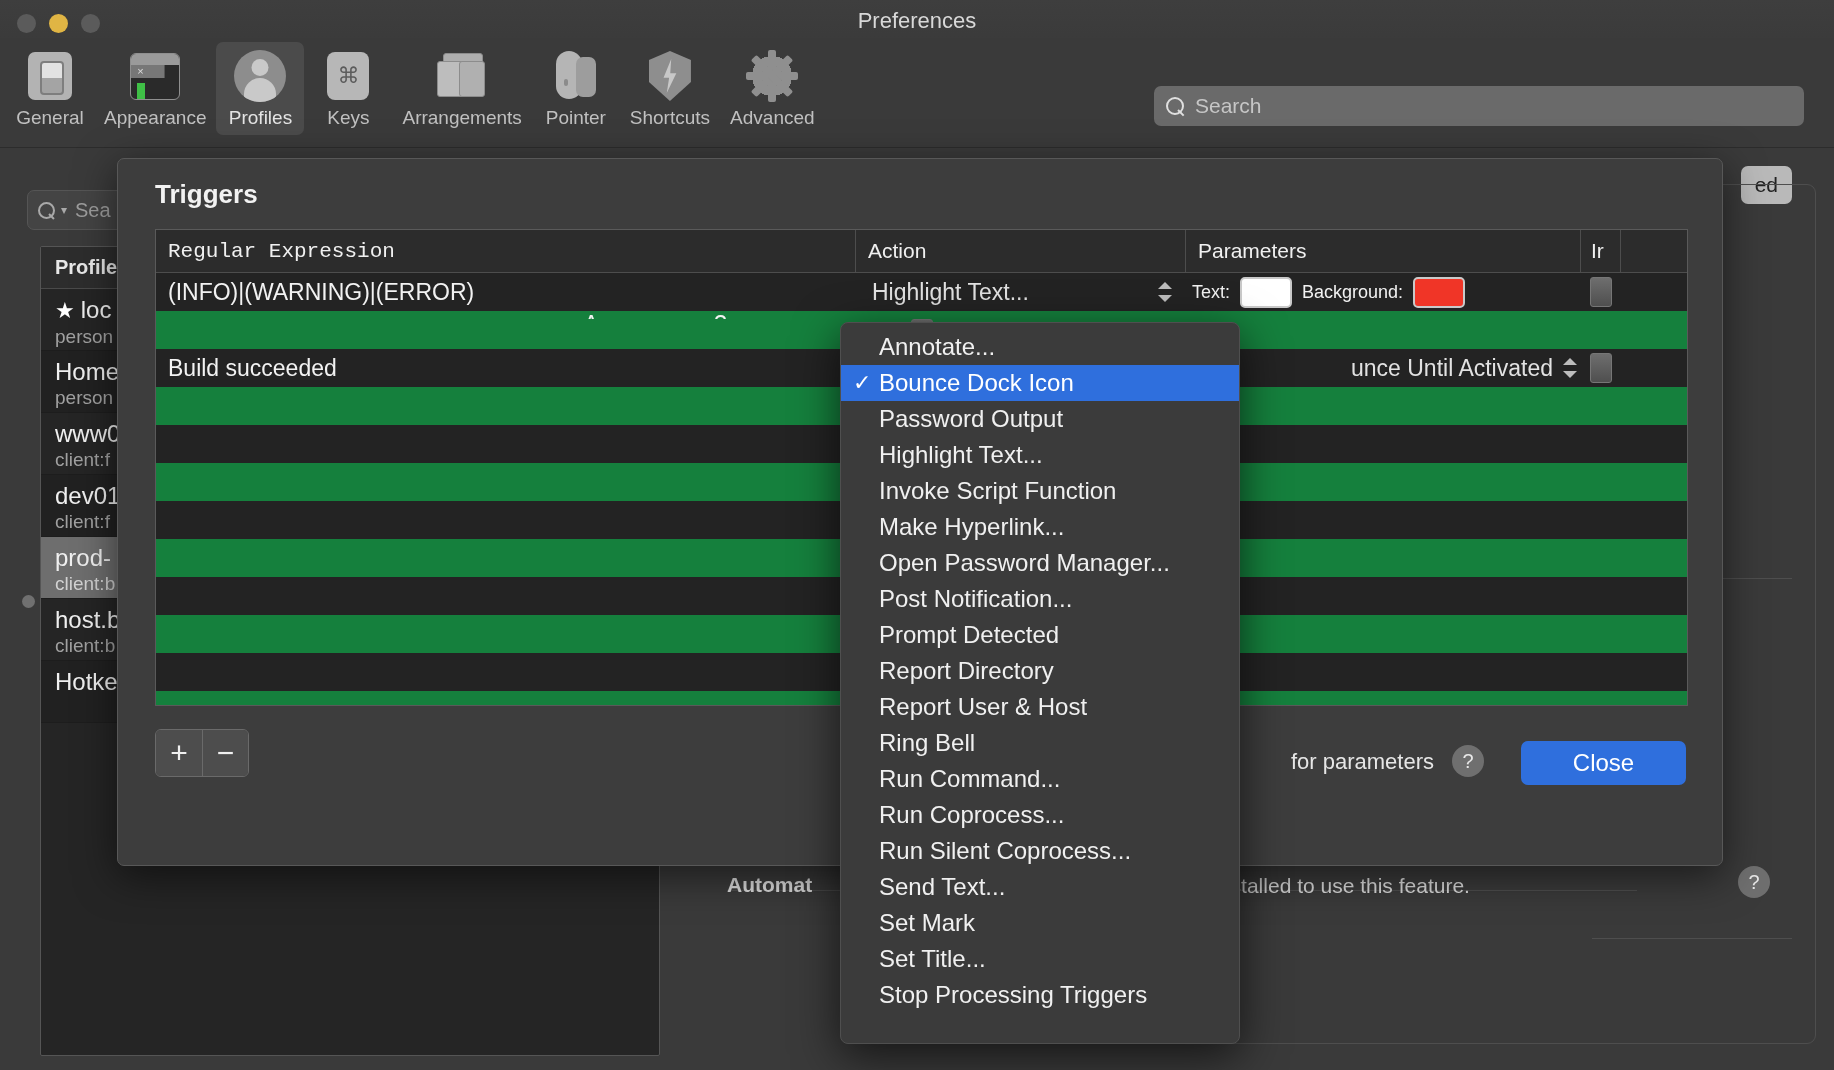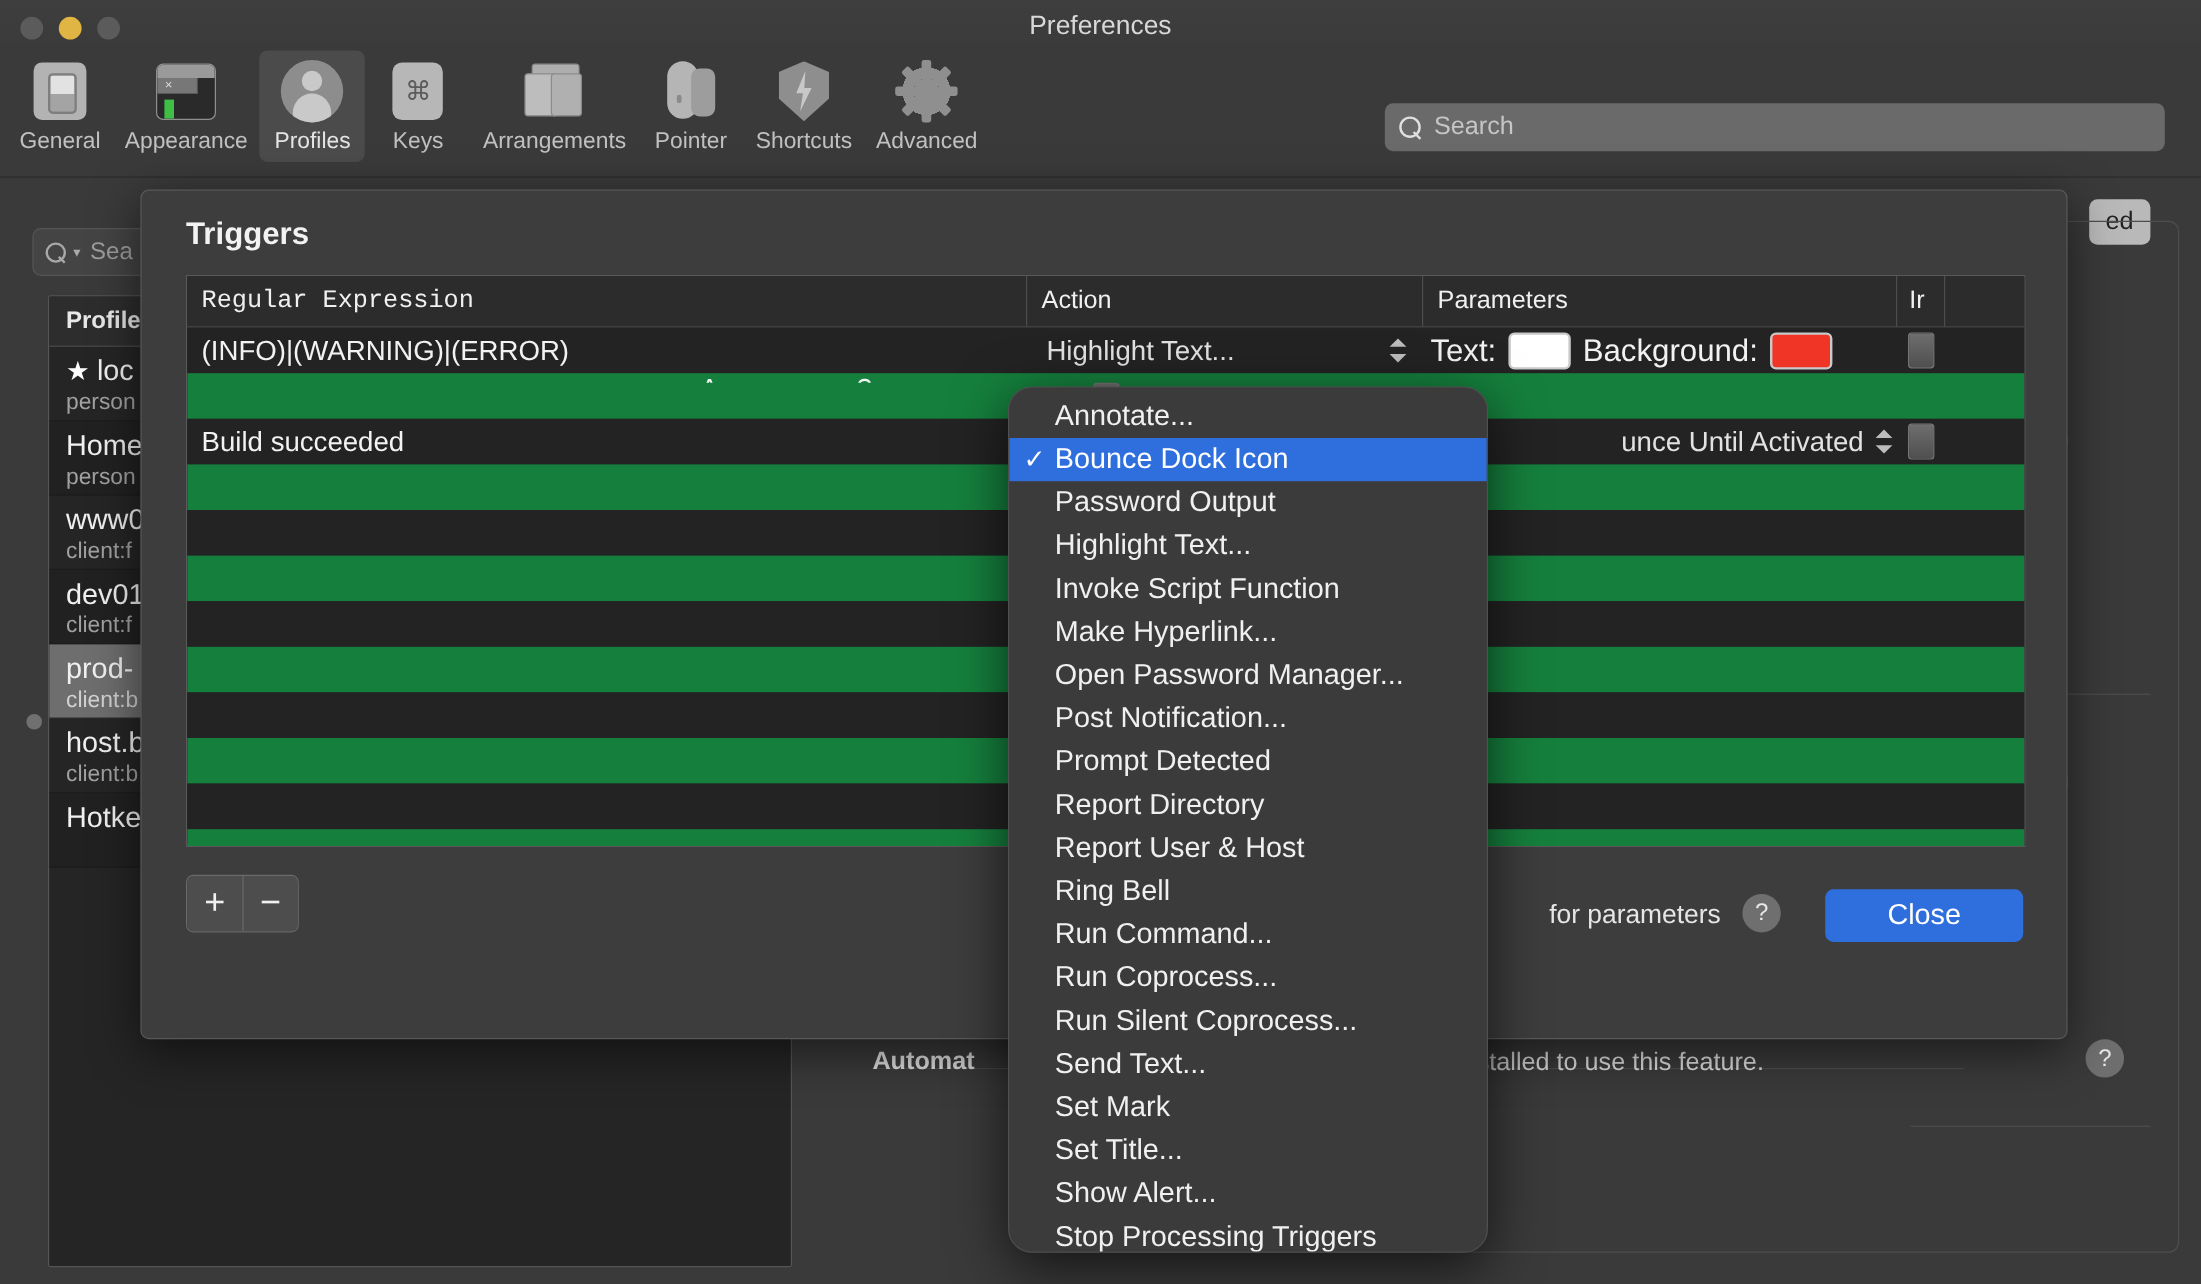--- a/index.html
+++ b/index.html
@@ -167,21 +167,21 @@
   .tg-cell-re { width: 700px; color: #f2f2f2; font-size: 23px; padding-left: 12px; white-space:nowrap; overflow:hidden; }
   .tg-cell-act { width: 330px; display:flex; align-items:center; justify-content:space-between; padding: 0 14px 0 16px; }
   .tg-act-text { color: #e2e2e2; font-size: 23px; white-space:nowrap; }
   .stepper { width: 14px; height: 24px; position: relative; flex:none; }
   .stepper:before, .stepper:after {
     content:""; position:absolute; left:0; width:0; height:0; border-left:7px solid transparent; border-right:7px solid transparent;
   }
   .stepper:before { top:2px; border-bottom:7px solid #bdbdbd; }
   .stepper:after  { bottom:2px; border-top:7px solid #bdbdbd; }
   .tg-cell-par { width: 395px; display:flex; align-items:center; gap: 10px; padding-left: 6px; }
-  .par-label { color: #f2f2f2; font-size: 26px; }
+  .par-label { color: #f2f2f2; font-size: 18px; }
   .swatch { width: 52px; height: 31px; border-radius: 5px; border: 2px solid #c9c9c9; }
   .tg-cell-ir { width: 40px; display:flex; align-items:center; justify-content:center; }
   .cbx { width: 22px; height: 30px; background: linear-gradient(to bottom,#6e6e6e,#4f4f4f);
          border: 1px solid #767676; border-radius: 3px; }
   .tg-blank { flex: 1; }
 
   .tg-btns { position: absolute; left: 37px; top: 570px; display: flex;
              border: 1px solid #6a6a6a; border-radius: 6px; overflow: hidden; }
   .tg-btn { width: 46px; height: 46px; background: #4d4d4d; color: #f0f0f0;
             display:flex; align-items:center; justify-content:center; font-size: 30px; }
@@ -191,21 +191,21 @@
   .sheet-help { position: absolute; right: 238px; top: 586px; }
   .sheet-close {
     position: absolute; right: 36px; top: 582px; width: 165px; height: 44px;
     background: #2f6fdd; border-radius: 7px; color: #fff; font-size: 24px;
     display:flex; align-items:center; justify-content:center;
   }
 
   
   .menu {
     position: absolute; left: 840px; top: 322px; width: 400px; height: 722px;
-    background: #3b3b3b; border: 1px solid #4f4f4f; border-radius: 20px;
+    background: #3b3b3b; border: 1px solid #4f4f4f; border-radius: 8px;
     box-shadow: 0 12px 46px rgba(0,0,0,.65);
     padding: 6px 0; overflow: hidden;
   }
   .menu-item {
     height: 36px; display:flex; align-items:center; padding-left: 38px;
     color: #f0f0f0; font-size: 24px; white-space: nowrap; position: relative;
   }
   .menu-item.selected { background: #2f6fdd; color: #fff; }
   .menu-check { position:absolute; left: 12px; top: 50%; transform: translateY(-50%); font-size: 22px; }
 </style>
@@ -492,20 +492,17 @@
       <div class="menu-item">
         <span>Send Text...</span>
       </div>
       <div class="menu-item">
         <span>Set Mark</span>
       </div>
       <div class="menu-item">
         <span>Set Title...</span>
       </div>
       <div class="menu-item">
-        <span>Show Alert...</span>
-      </div>
-      <div class="menu-item">
         <span>Stop Processing Triggers</span>
       </div>
     </div>
 
 </div>
 
 </body></html>

